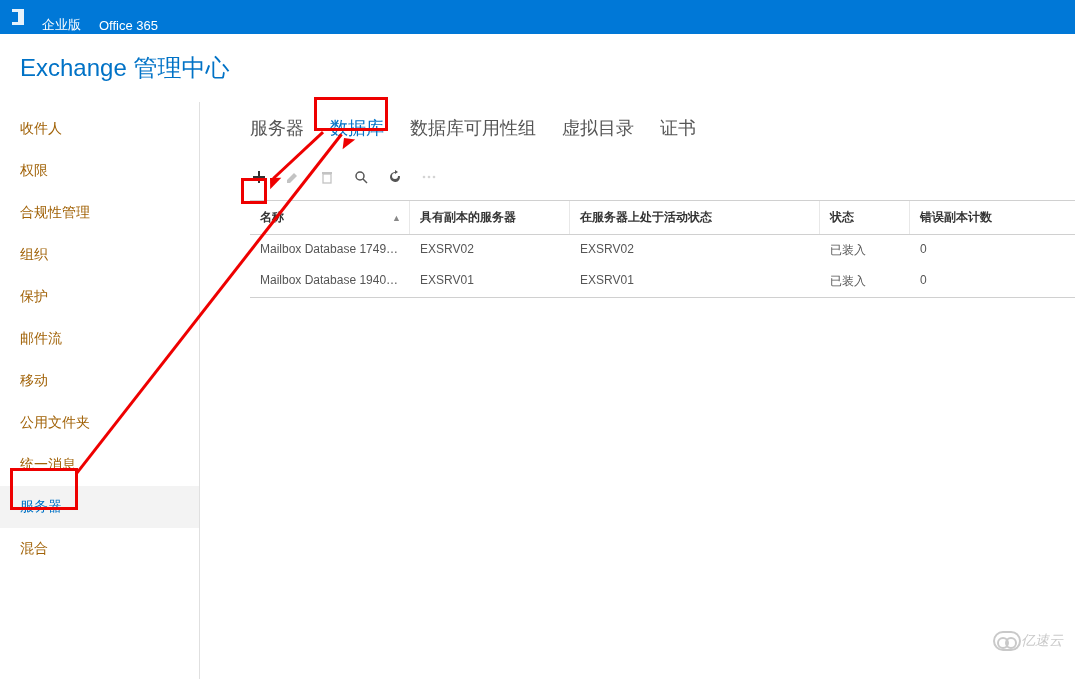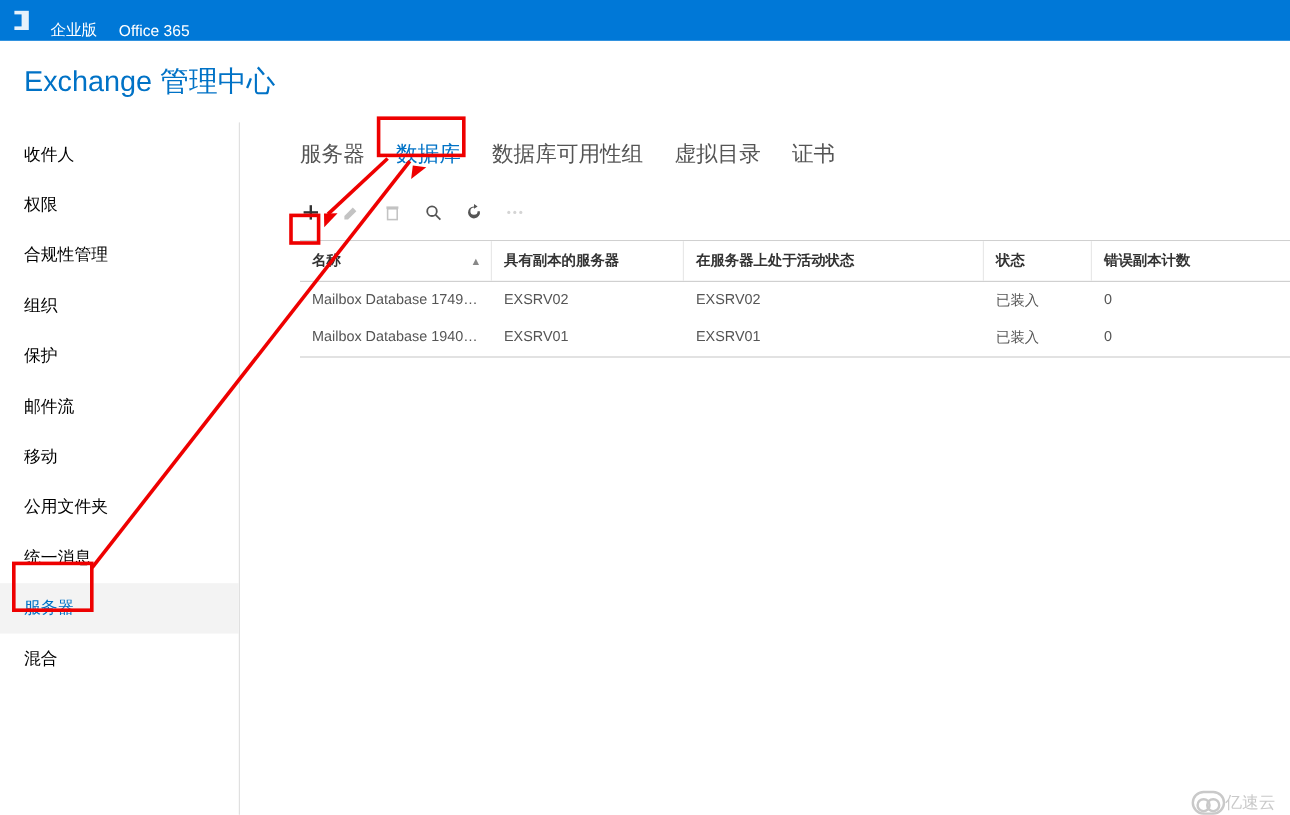--- a/index.html
+++ b/index.html
@@ -7,21 +7,21 @@
   
   .topbar { height: 34px; background: #0078d7; color: #fff; display: flex; align-items: center; padding: 0 8px; font-size: 13px; }
   .office-logo { width: 20px; height: 20px; margin-right: 14px; display: flex; align-items: center; justify-content: center; }
   .top-link { margin-right: 18px; color: #fff; cursor: pointer; position: relative; margin-top: 16px; }
   .top-link.active::after { content: ""; position: absolute; bottom: -8px; left: 50%; transform: translateX(-50%); border: 6px solid transparent; border-bottom-color: #fff; }
   
   .page-title { font-size: 24px; color: #0072c6; font-weight: 300; padding: 18px 17px 18px 20px; }
   
   .main { display: flex; height: calc(100% - 34px - 64px); }
   .sidebar { width: 200px; border-right: 1px solid #e0e0e0; padding-top: 6px; }
-  .side-item { padding: 12px 20px; font-size: 14px; color: #000000; cursor: pointer; position: relative; }
+  .side-item { padding: 12px 20px; font-size: 14px; color: #a16207; cursor: pointer; position: relative; }
   .side-item.active { color: #0072c6; background: #f3f3f3; }
   
   .content { flex: 1; padding: 0 0 0 50px; position: relative; }
   .tabs { display: flex; gap: 26px; align-items: baseline; padding: 14px 0 28px 0; font-size: 18px; color: #555; }
   .tab { cursor: pointer; position: relative; }
   .tab.active { color: #0072c6; text-align: center; }
   
   .toolbar { display: flex; align-items: center; gap: 16px; padding: 0 0 14px 0; color: #888; }
   .tool { width: 18px; height: 18px; display: flex; align-items: center; justify-content: center; cursor: pointer; }
   .tool.disabled { opacity: .5; cursor: default; }
@@ -32,21 +32,21 @@
   .grid-head { background: #fff; border-bottom: 1px solid #d0d0d0; }
   .grid-head > div { padding: 8px 10px; font-weight: 600; color: #333; border-right: 1px solid #e8e8e8; position: relative; }
   .grid-head > div:last-child { border-right: none; }
   .sort-ind { position: absolute; right: 8px; top: 50%; transform: translateY(-50%); font-size: 9px; color: #888; }
   .grid-row > div { padding: 7px 10px; color: #555; white-space: nowrap; overflow: hidden; text-overflow: ellipsis; }
   
   .redbox { position: absolute; border: 3px solid #e00; pointer-events: none; z-index: 50; }
   .arrow-line { position: absolute; background: #e00; transform-origin: top left; z-index: 40; pointer-events: none; }
   .arrow-head { position: absolute; width: 0; height: 0; border: 8px solid transparent; z-index: 41; pointer-events: none; }
   
-  .watermark { position: absolute; right: 12px; bottom: 0; color: #c9c9c9; font-size: 14px; display: flex; align-items: center; gap: 0; }
+  .watermark { position: absolute; right: 12px; bottom: 28px; color: #c9c9c9; font-size: 14px; display: flex; align-items: center; gap: 0; font-style: italic; }
   .watermark-circ { width: 28px; height: 20px; border: 2px solid #c9c9c9; border-radius: 14px; position: relative; }
   .watermark-circ::before { content: ""; position: absolute; width: 8px; height: 8px; border: 2px solid #c9c9c9; border-radius: 50%; left: 2px; top: 4px; }
   .watermark-circ::after { content: ""; position: absolute; width: 8px; height: 8px; border: 2px solid #c9c9c9; border-radius: 50%; right: 2px; top: 4px; }
 </style>
 </head>
 <body>
 
 <div class="topbar">
   <span class="office-logo">
     <svg viewBox="0 0 20 20">

